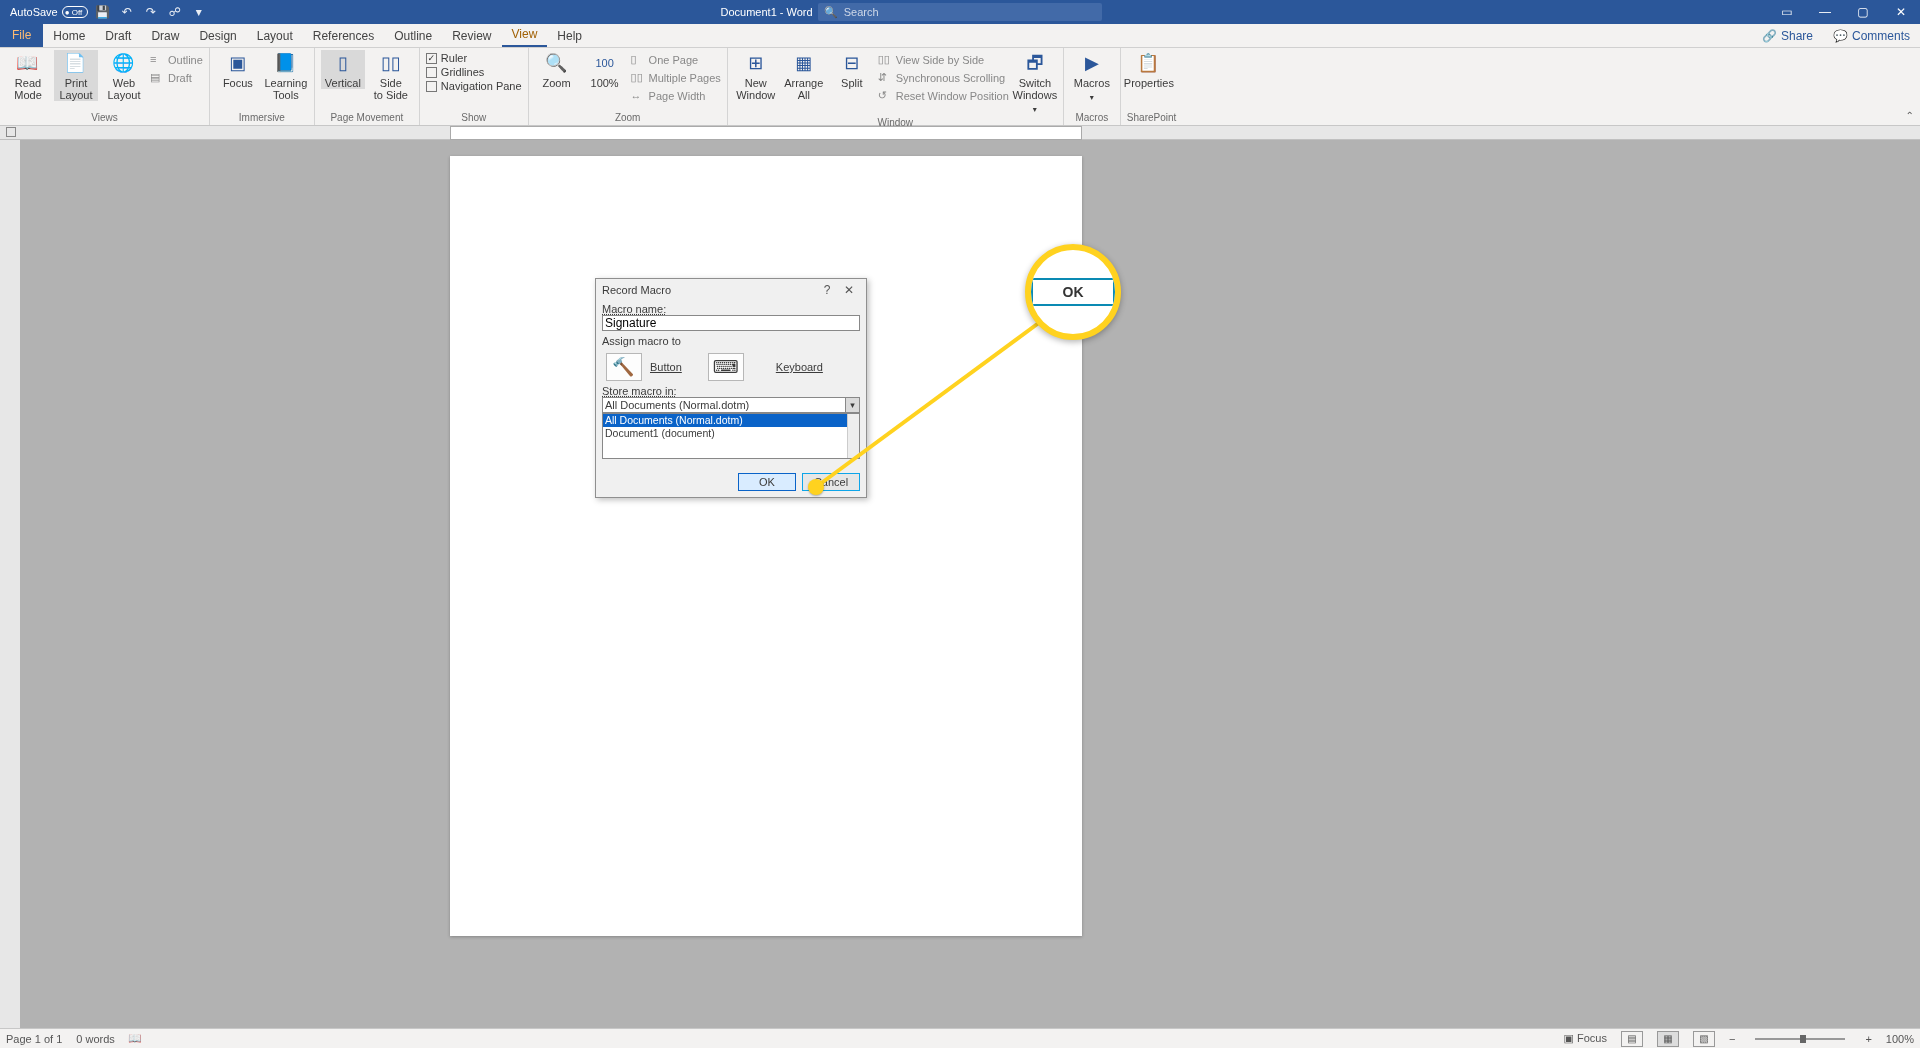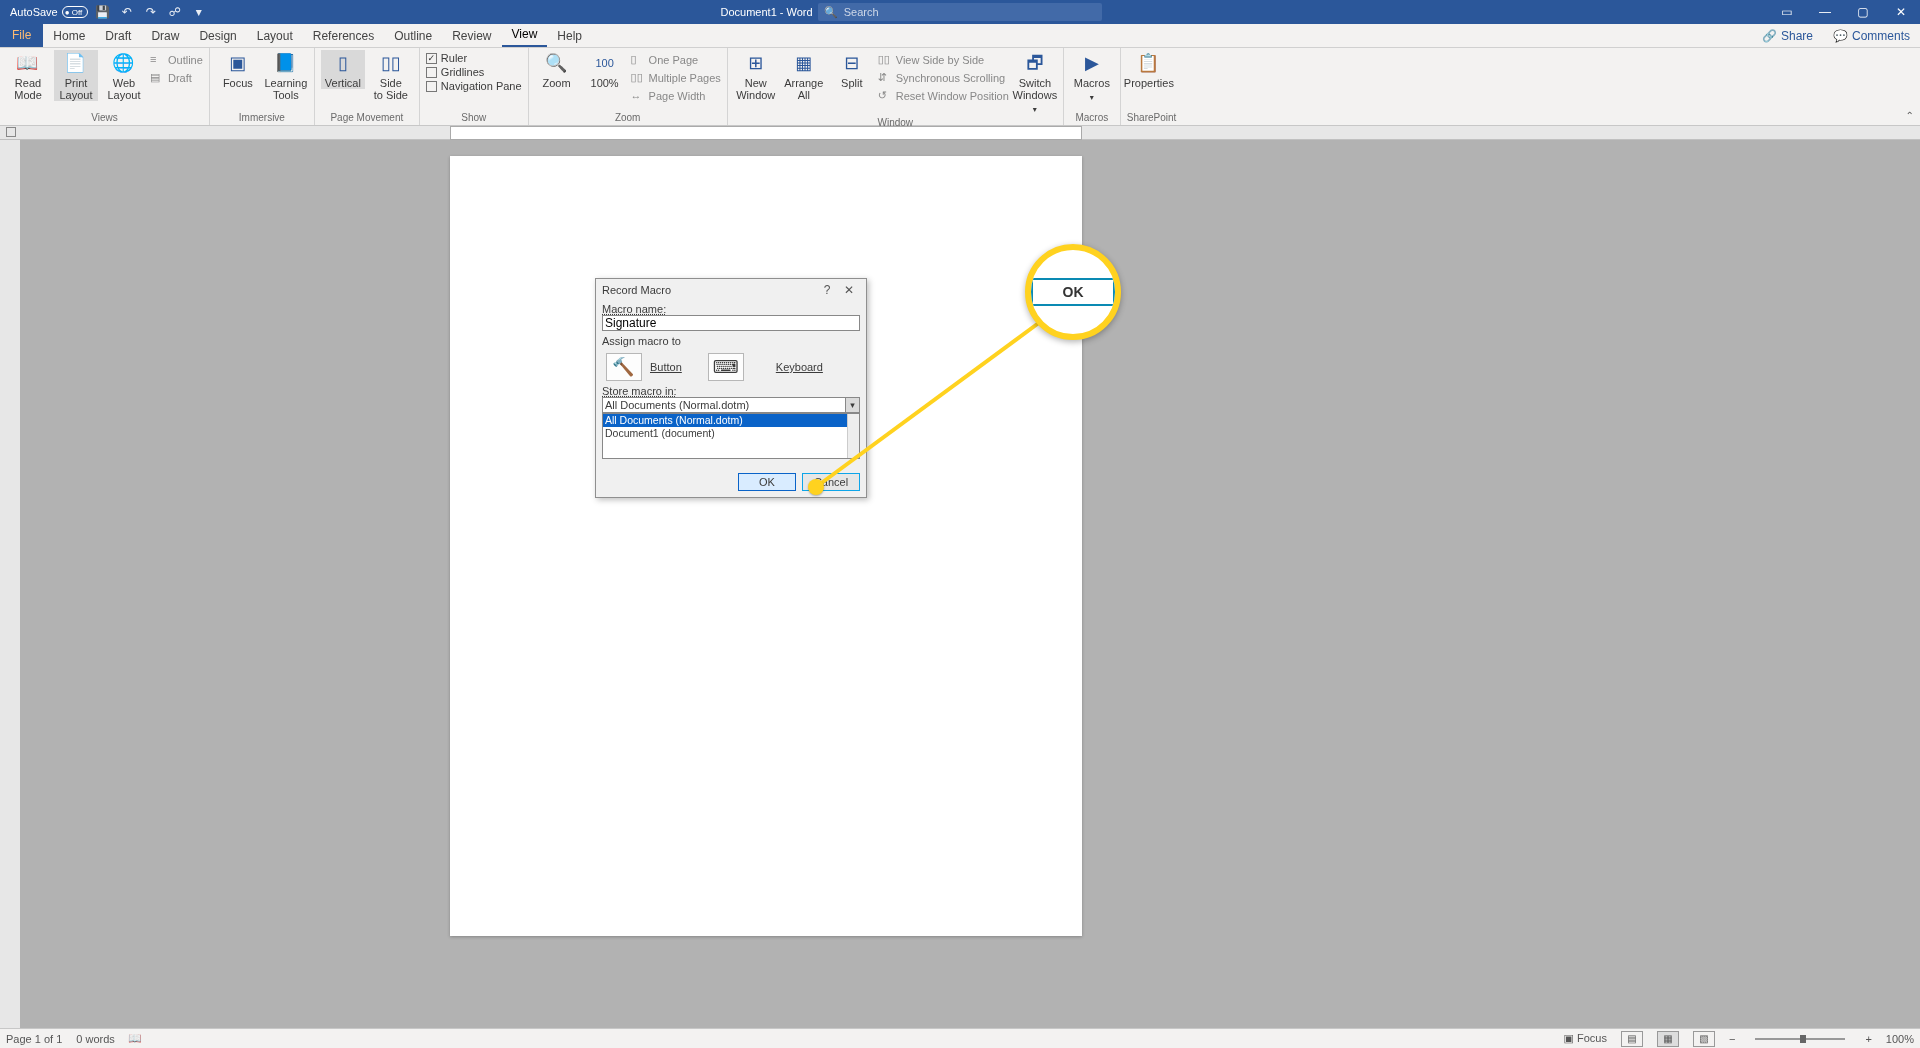--- a/index.html
+++ b/index.html
@@ -14,21 +14,21 @@
 .doc-title { position: absolute; left: 50%; transform: translateX(-260%); }
 .searchbox { position: absolute; left: 50%; transform: translateX(-50%); width: 284px; height: 18px; background: #426aa8; border-radius: 2px; display: flex; align-items: center; padding: 0 6px; gap: 6px; font-size: 11px; color: #cfd8e8; }
 .searchbox .mag { font-size: 11px; }
 .win-ctrls { position: absolute; right: 0; top: 0; display: flex; }
 .win-ctrls span { width: 38px; height: 24px; display: flex; align-items: center; justify-content: center; font-size: 12px; }
 
 
 .tabsrow { height: 24px; background: #f3f2f1; border-bottom: 1px solid #d0d0d0; display: flex; align-items: end; font-size: 12px; color: #444; }
 .tab { padding: 4px 10px 4px; }
 .tab.file { background: #2b579a; color: #fdba74; padding: 5px 12px; }
-.tab.active { border-bottom: 2px solid #2b579a; color: #000000; }
+.tab.active { border-bottom: 2px solid #2b579a; color: #a16207; }
 .tabsrow .spacer { flex: 1; }
 .share, .comments { padding: 4px 10px; color: #2b579a; display: flex; align-items: center; gap: 4px; }
 
 
 .ribbon { height: 78px; background: #f3f2f1; border-bottom: 1px solid #c7c7c7; display: flex; font-size: 11px; color: #3b3b3b; position: relative; }
 .group { border-right: 1px solid #d4d4d4; padding: 2px 6px 0; display: flex; flex-direction: column; }
 .group .body { flex: 1; display: flex; align-items: flex-start; gap: 4px; }
 .group .label { text-align: center; font-size: 10px; color: #6a6a6a; padding: 1px 0 2px; }
 .big { display: flex; flex-direction: column; align-items: center; justify-content: center; width: 44px; text-align: center; line-height: 12px; gap: 3px; padding-top: 2px; }
 .big.sel { background: #d9d9d9; }

